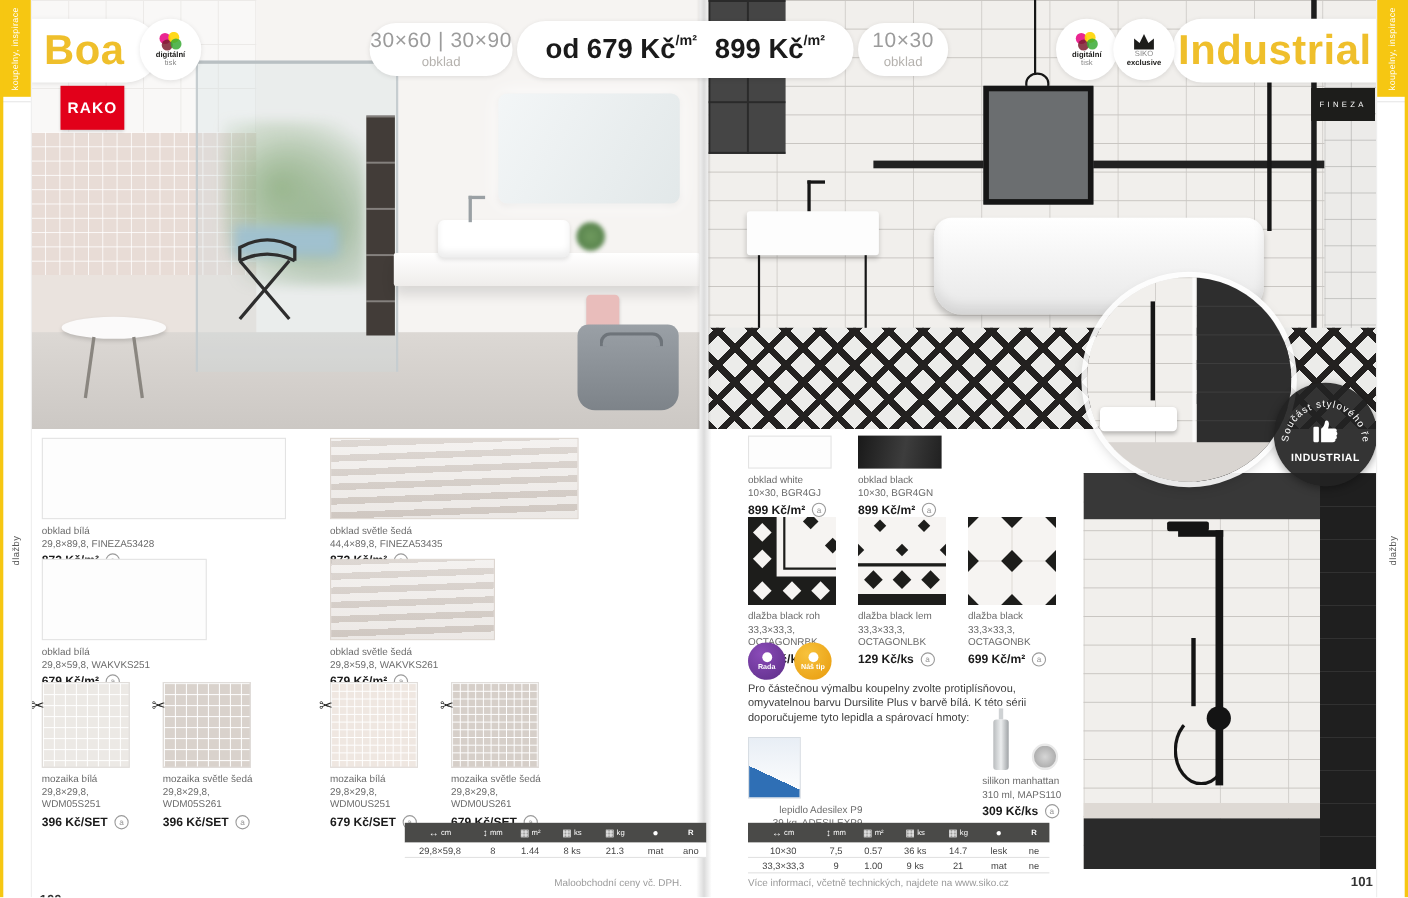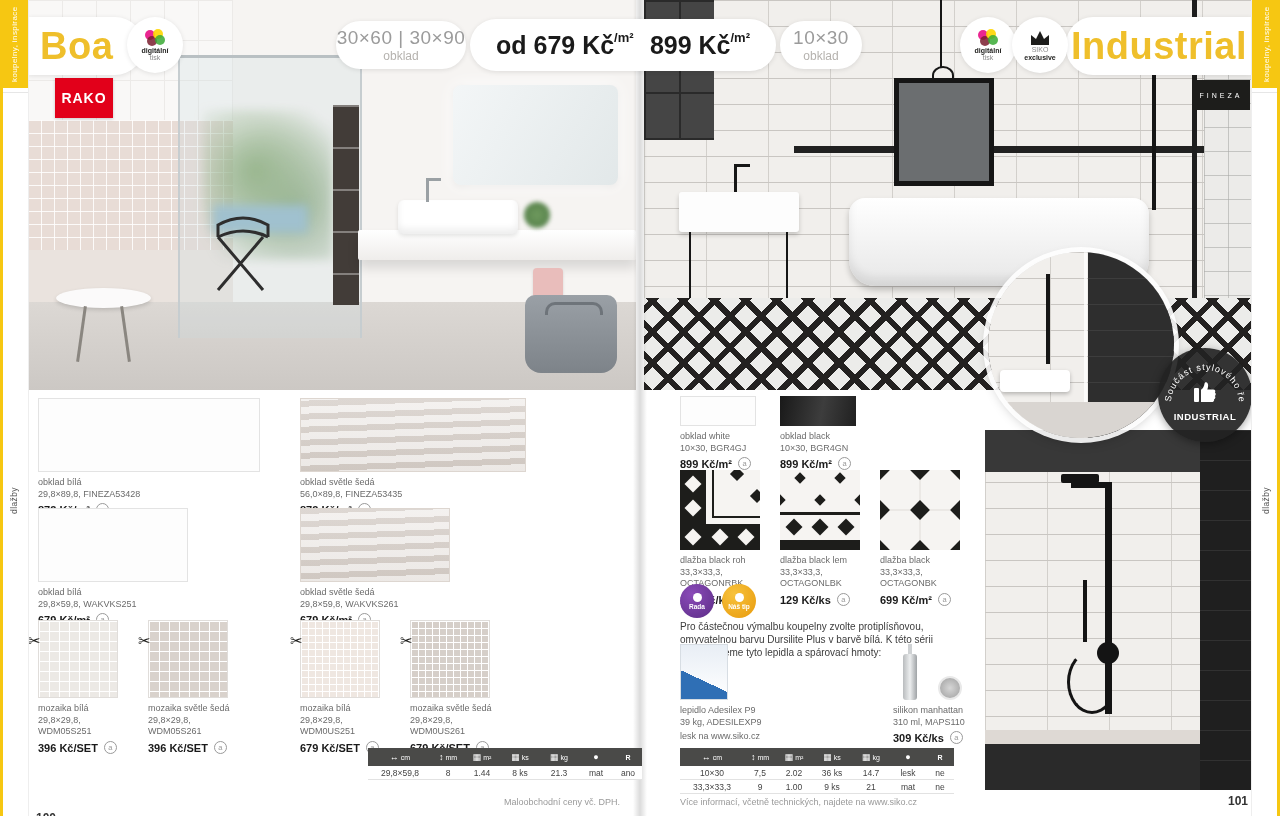--- a/index.html
+++ b/index.html
@@ -273,21 +273,21 @@
     <div class="p-spec">29,8×89,8, FINEZA53428</div>
     <div class="p-price-row">
         <span class="p-price">872 Kč/m²</span>
         <span class="avail">a</span>
       </div>
     <div class="p-note">*pouze do vyprodání zásob</div>
   </div>
   <div class="prod" style="left:300px;top:398px;width:226px;">
     <div class="prod-img tile-stone" style="height:74px;"></div>
     <div class="p-name">obklad světle šedá</div>
-    <div class="p-spec">56,0×89,8, FINEZA53435</div>
+    <div class="p-spec">44,4×89,8, FINEZA53435</div>
     <div class="p-price-row">
         <span class="p-price">872 Kč/m²</span>
         <span class="avail">a</span>
       </div>
     <div class="p-note">*pouze do vyprodání zásob</div>
   </div>
   <div class="prod" style="left:38px;top:508px;width:150px;">
     <div class="prod-img tile-white" style="height:74px;"></div>
     <div class="p-name">obklad bílá</div>
     <div class="p-spec">29,8×59,8, WAKVKS251</div>
@@ -444,21 +444,21 @@
   <div class="badge badge-purple" style="left:680px;top:584px;">
     <span class="badge-dot"></span>
     <span class="badge-label">Rada</span>
   </div>
   <div class="badge badge-orange" style="left:722px;top:584px;">
     <span class="badge-dot"></span>
     <span class="badge-label">Náš tip</span>
   </div>
   <div class="advice">Pro částečnou výmalbu koupelny zvolte protiplísňovou, omyvatelnou barvu Dursilite Plus v barvě bílá. K této sérii doporučujeme tyto lepidla a spárovací hmoty:</div>
 
-  <div class="prod" style="left:680px;top:644px;width:104px;">
+  <div class="prod" style="left:680px;top:670px;width:104px;text-align:right;">
     <div class="prod-img" style="height:56px;display:flex;align-items:flex-end;">
         <div class="bag-adesilex"></div>
       </div>
     <div class="p-name">lepidlo Adesilex P9</div>
     <div class="p-spec">39 kg, ADESILEXP9</div>
     <div class="p-price-row">
         <span class="p-spec">lesk na www.siko.cz</span>
       </div>
   </div>
   <div class="prod" style="left:893px;top:644px;width:80px;">
@@ -535,21 +535,21 @@
           <span>kg</span>
         </span>
       <span class="th">
           <span class="th-icon">●</span>
         </span>
       <span class="th th-r">R</span>
     </div>
     <div class="spec-row">
       <span>10×30</span>
         <span>7,5</span>
-        <span>2.02</span>
+        <span>0.57</span>
         <span>36 ks</span>
         <span>14.7</span>
         <span>lesk</span>
         <span>ne</span>
     </div>
     <div class="spec-row">
       <span>33,3×33,3</span>
         <span>9</span>
         <span>1.00</span>
         <span>9 ks</span>

